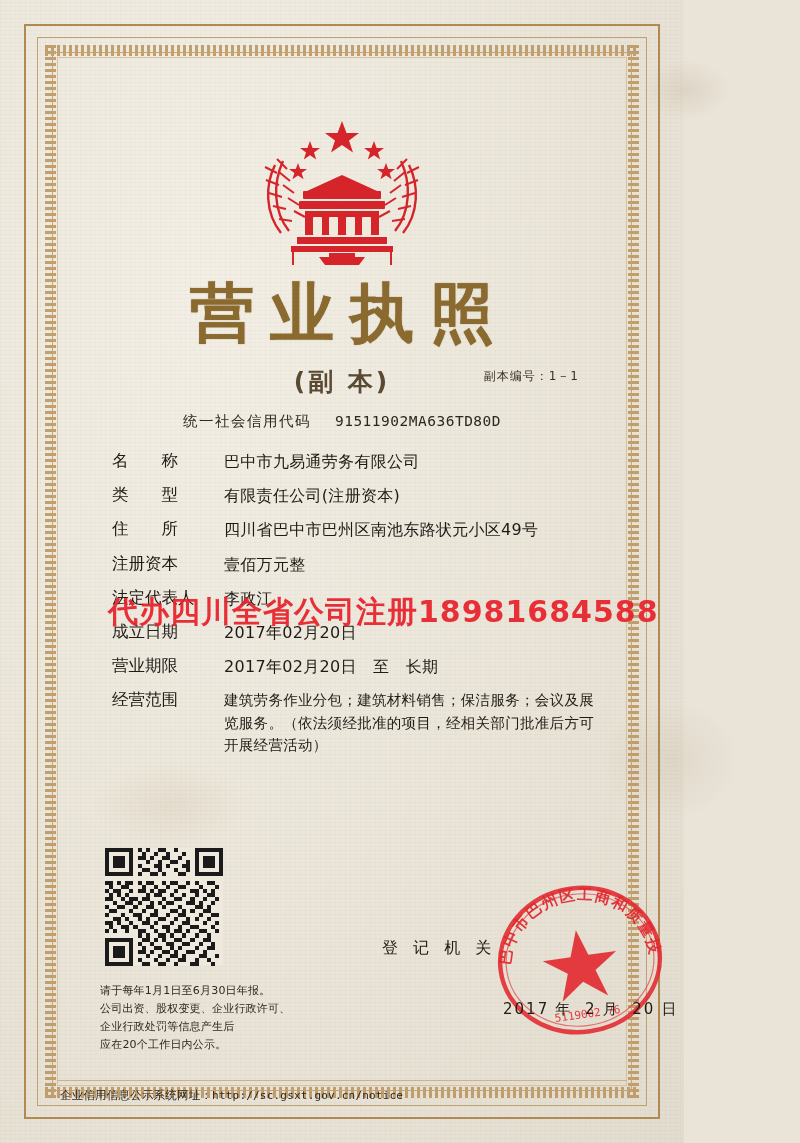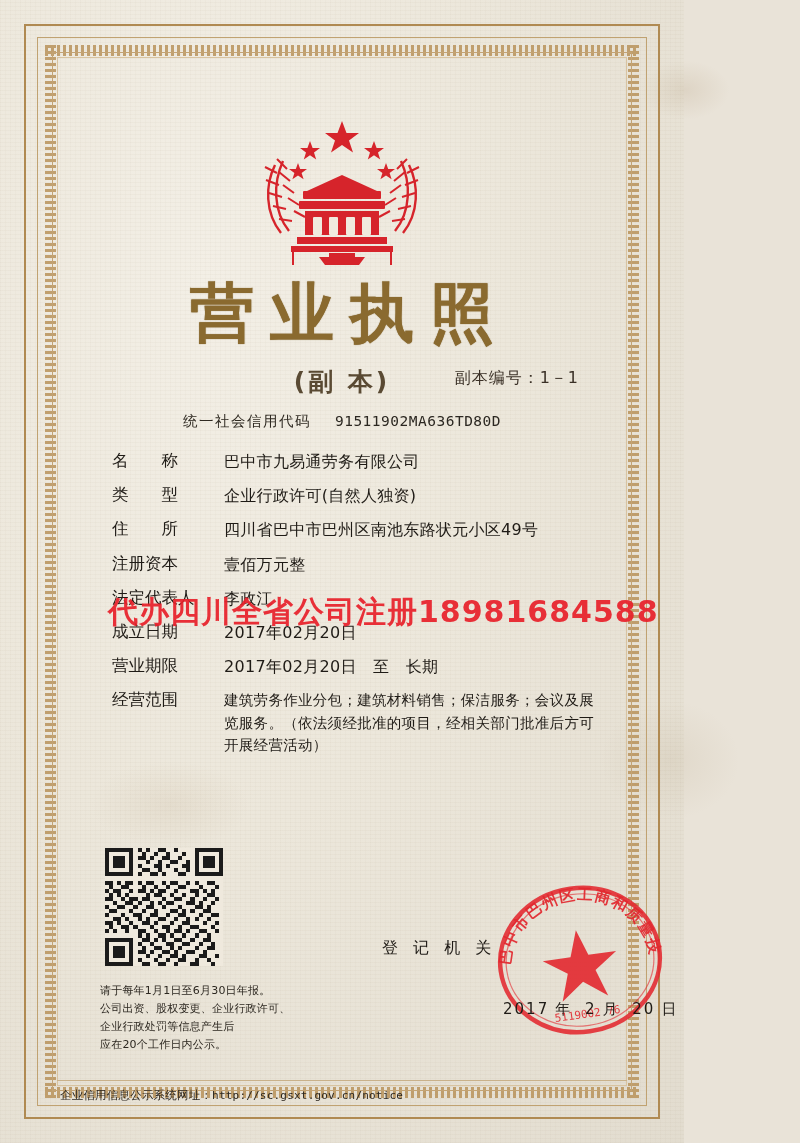--- a/index.html
+++ b/index.html
@@ -66,21 +66,21 @@
     padding-left:16px;
   }
   .subtitle{
     position:absolute;left:0;right:0;top:365px;
     text-align:center;
     font-size:25px;font-weight:bold;color:#5a4a33;
     letter-spacing:3px;
   }
   .copyno{
     position:absolute;right:105px;top:368px;
-    font-size:16px;color:#3a3026;letter-spacing:1px;
+    font-size:12px;color:#3a3026;letter-spacing:1px;
   }
   .credit-row{
     position:absolute;left:0;right:0;top:412px;
     display:flex;justify-content:center;align-items:baseline;gap:24px;
     font-size:14.5px;color:#2f2a22;letter-spacing:1.5px;
   }
   .credit-code{
     font-family:"DejaVu Sans Mono","Liberation Mono",monospace;
     font-size:14.5px;letter-spacing:0.5px;color:#2b2721;
   }
@@ -227,21 +227,21 @@
     <span class="credit-code">91511902MA636TD80D</span>
   </div>
 
   <div class="fields">
     <div class="row">
       <div class="label">名　　称</div>
       <div class="value">巴中市九易通劳务有限公司</div>
     </div>
     <div class="row">
       <div class="label">类　　型</div>
-      <div class="value">企业行政许可(自然人独资)</div>
+      <div class="value">有限责任公司(注册资本)</div>
     </div>
     <div class="row">
       <div class="label">住　　所</div>
       <div class="value">四川省巴中市巴州区南池东路状元小区49号</div>
     </div>
     <div class="row">
       <div class="label">注册资本</div>
       <div class="value">壹佰万元整</div>
     </div>
     <div class="row">

